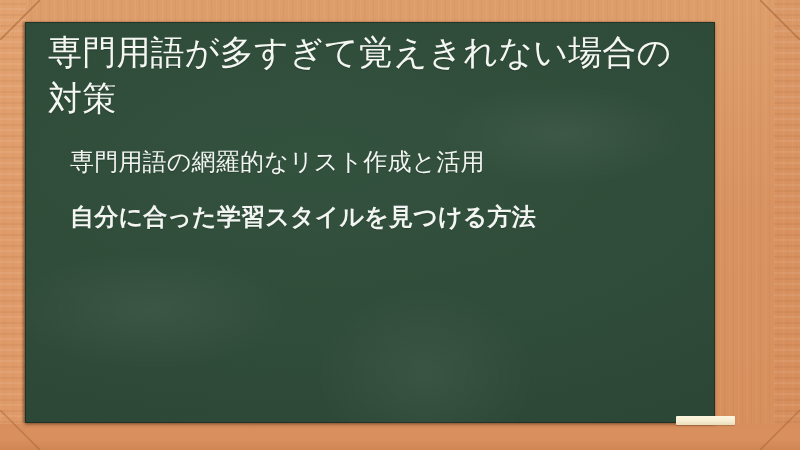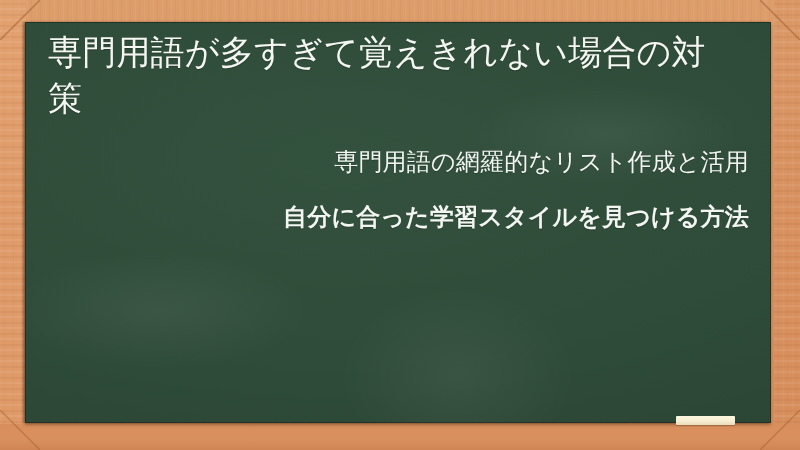--- a/index.html
+++ b/index.html
@@ -90,21 +90,21 @@
     bottom: 0;
     height: 26px;
     background: linear-gradient(180deg, #d98f5d 0%, #d9905f 60%, #d08654 100%);
   }
 
   
   .board {
     position: absolute;
     left: 25px;
     top: 22px;
-    width: 746px;
+    width: 690px;
     height: 401px;
     background:
       radial-gradient(ellipse 120% 95% at 42% 34%,
         #33523e 0%, #2f4b39 52%, #2a4434 100%);
     box-shadow:
       inset 0 0 0 1px rgba(18,32,24,0.55),
       -2px 0 2px rgba(60,30,10,0.40),
       0 2px 3px rgba(60,30,10,0.35);
   }
 
@@ -138,21 +138,20 @@
     text-shadow: 0 1px 1px rgba(0,0,0,0.22);
     white-space: pre-wrap;
     max-width: 690px;
   }
 
   
   .bullet-list {
     list-style: none;
     margin: 26px 0 0 0;
     padding: 0 0 0 22px;
-    text-align: right;
   }
   .bullet-item {
     color: #f2f5f1;
     font-size: 24px;
     line-height: 1.24;
     letter-spacing: 0.2px;
     margin: 0 0 25px 0;
     text-shadow: 0 1px 1px rgba(0,0,0,0.20);
     white-space: nowrap;
   }

